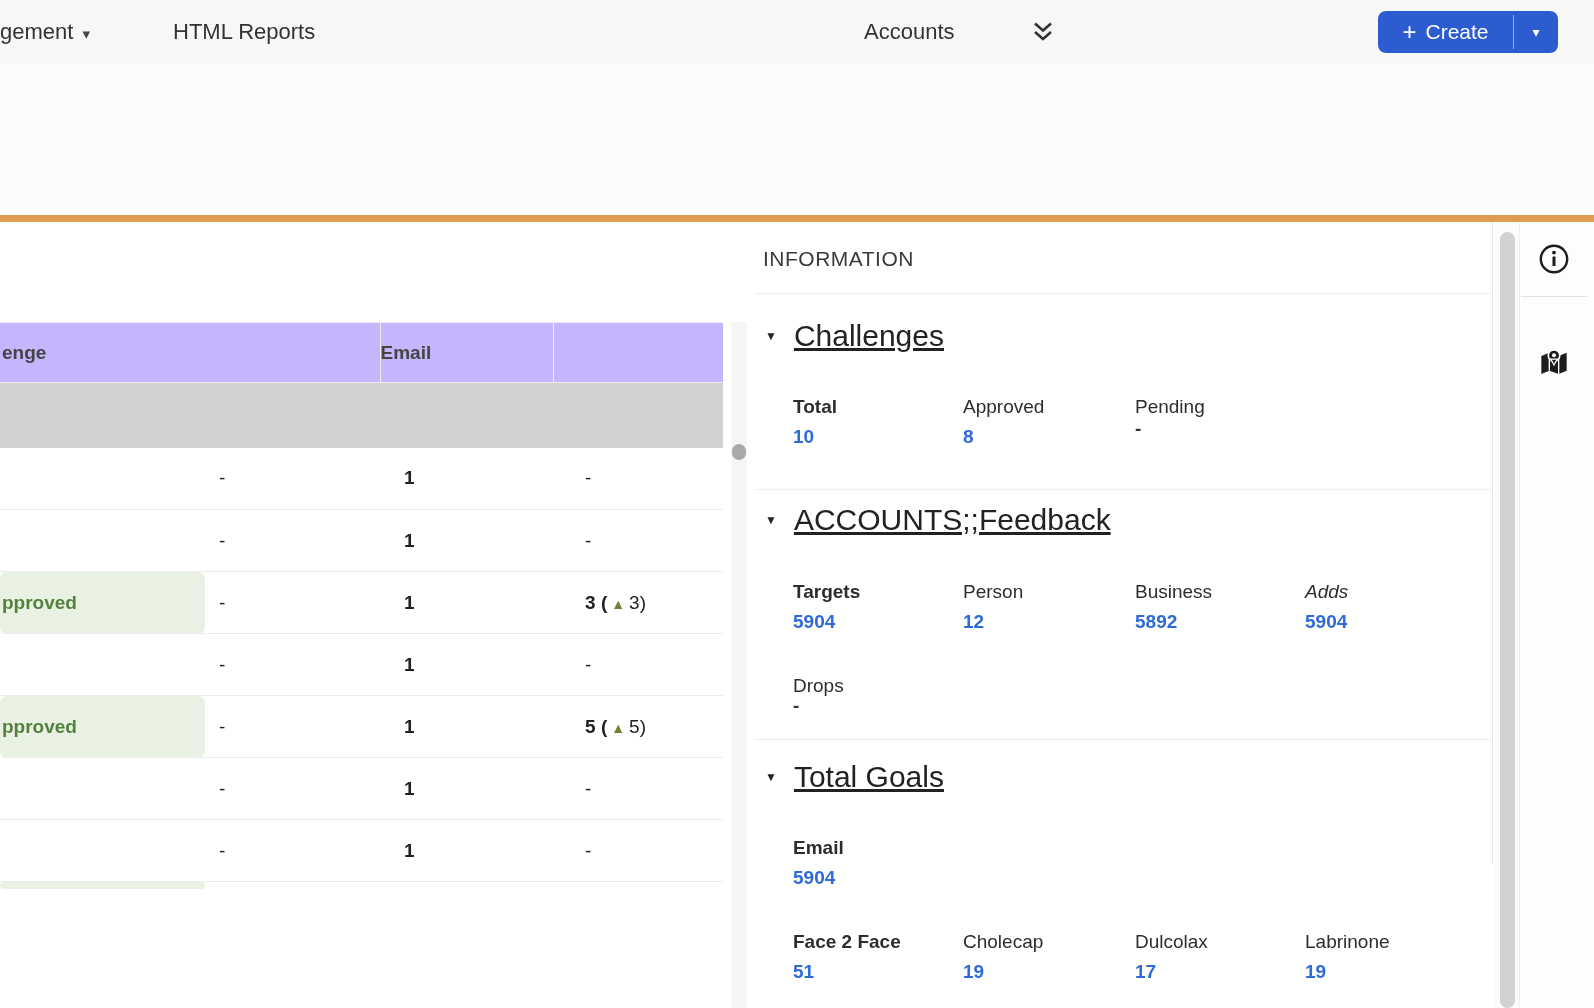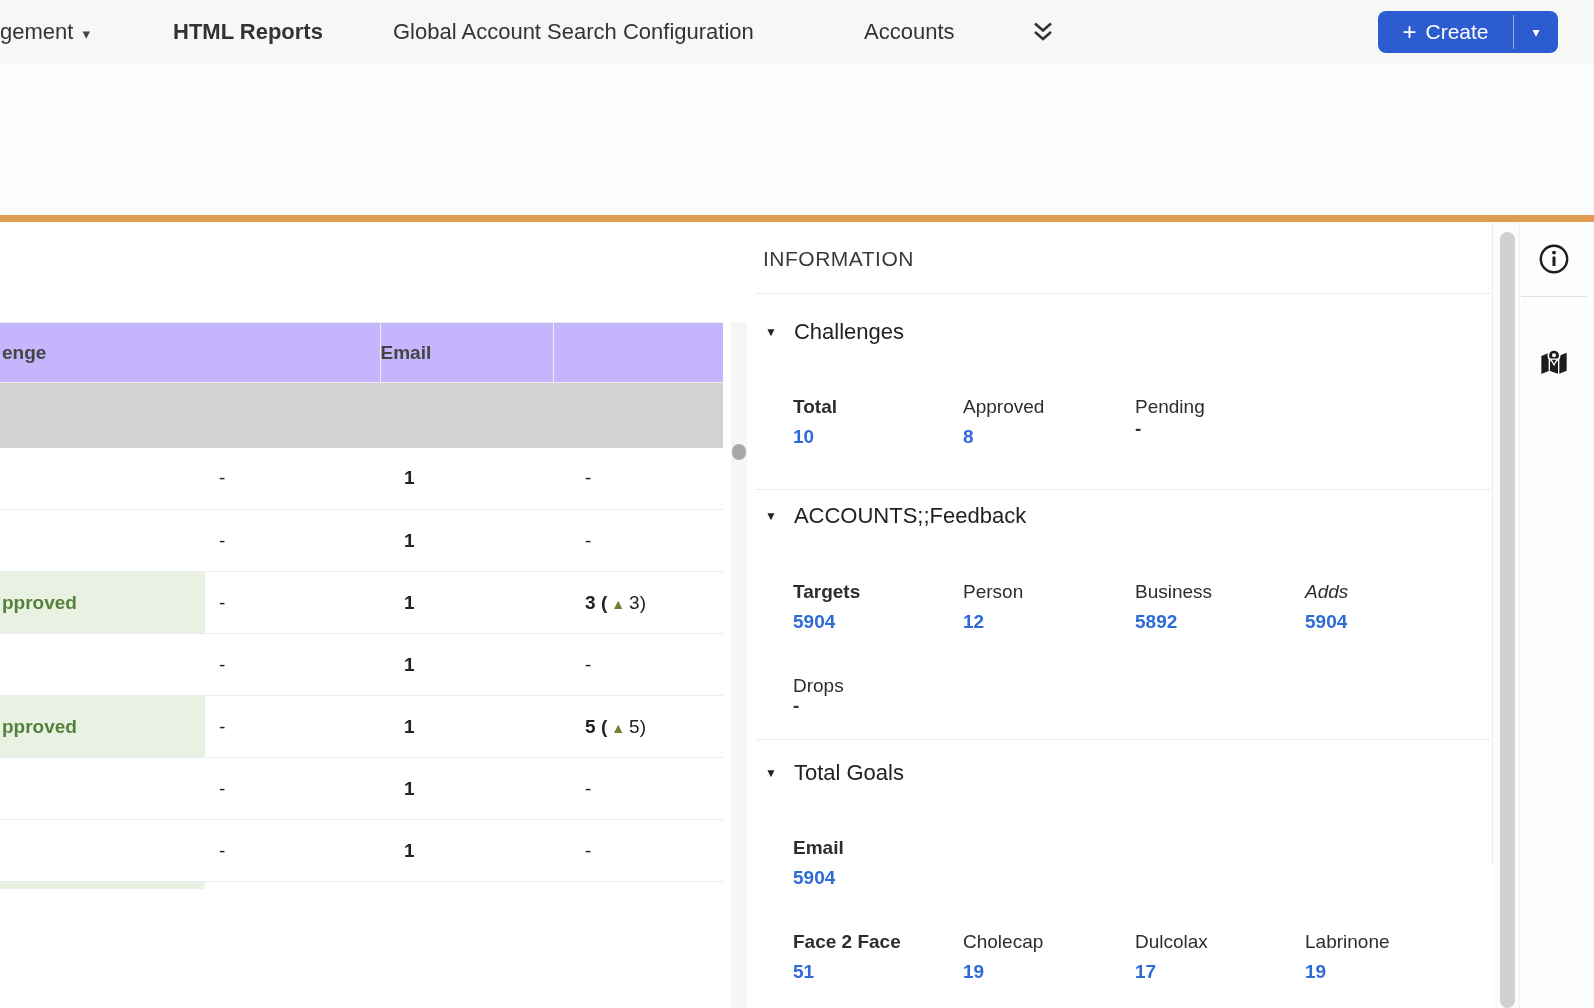--- a/index.html
+++ b/index.html
@@ -42,39 +42,39 @@
   .pad-edge { padding-left:2px; }
   .pad-sm { padding-left:10px; }
   .hdr-goal2 { padding-left:45px; }
   .t-center { text-align:center; }
   tr.gray-row td { height:65px; background:#d2d2d2; }
   tr.data-row td { height:62px; border-bottom:1px solid #ececec; color:#222; }
   td.cell-status { padding-left:2px; font-weight:bold; }
   td.cell-reason { padding-left:14px; }
   td.cell-goal1 { padding-left:24px; font-weight:bold; }
   td.cell-goal2 { padding-left:32px; }
-  tr.row-approved td.cell-status { background:#e9f2e2; color:#53813c; }
+  tr.row-approved td.cell-status { background:#e9f2e2; color:#53813c;border-radius:7px; }
   tr.row-rejected td.cell-status { background:#f1c6c7; color:#bf3430; }
   tr.partial-row td { height:7px; border-bottom:none; }
   tr.partial-row td.cell-status { background:#e9f2e2; }
   .g2-num { font-weight:bold; }
   .g2-paren { font-weight:bold; }
   .tri-up { color:#6f8132; font-size:14px; padding:0 4px; }
 
   
   .tbl-scroll-track { position:absolute; left:731px; top:322px; width:16px; height:686px; background:#f6f6f6; }
   .tbl-scroll-thumb { position:absolute; left:732px; top:444px; width:14px; height:16px; border-radius:8px; background:#a9a9a9; cursor:pointer; }
 
   
   .info-panel { position:absolute; left:755px; top:222px; width:738px; height:642px; background:#fff; border-right:1px solid #eaeaea; }
   .info-title { position:absolute; left:8px; top:25px; font-size:21px; letter-spacing:.5px; color:#3a3a3a; }
   .divider { position:absolute; left:0; width:736px; height:1px; background:#ededed; }
   .sec-hdr { position:absolute; display:flex; align-items:center; gap:17px; cursor:pointer; }
   .sec-tri { font-size:12px; color:#222; }
-  .sec-title { font-size:22px; color:#222; }
+  .sec-title { font-size:30px; color:#222;text-decoration:underline; }
   .stat-label { position:absolute; font-size:19px; color:#2d2d2d; white-space:nowrap;margin-top:8px; }
   .stat-label.bold { font-weight:bold; }
   .stat-value { position:absolute; font-size:19px; font-weight:bold; color:#2f6bd8; cursor:pointer; white-space:nowrap; }
   .stat-value.plain { color:#333; font-weight:bold; cursor:default; }
   .colx0 { left:38px; } .colx1 { left:208px; } .colx2 { left:380px; } .colx3 { left:550px; }
 
   
   .panel-scroll-zone { position:absolute; left:1494px; top:222px; width:26px; height:786px; background:#fcfcfc; border-right:1px solid #efefef; }
   .panel-scroll-thumb { position:absolute; left:1500px; top:232px; width:15px; height:776px; border-radius:8px; background:#cfd1d2; cursor:pointer; }
 
@@ -88,25 +88,22 @@
 
 <div class="app">
 
   <div class="top-strip"></div>
   <div class="top-strip-red"></div>
 
   <div class="navbar">
     <div class="nav-item" style="left:0;">
       <span>gement</span><span class="nav-caret">▾</span>
     </div>
-    <div class="nav-item" style="left:173px;font-weight:bold;">
+    <div class="nav-item" style="left:173px;">
       <span>HTML Reports</span>
-    </div>
-    <div class="nav-item" style="left:393px;">
-      <span>Global Account Search Configuration</span>
     </div>
     <div class="nav-item" style="left:864px;">
       <span>Accounts</span>
     </div>
     <div class="nav-chevrons">
       <svg width="26" height="22" viewBox="0 0 26 22">
         <path d="M5 2.5 L13 9.5 L21 2.5" stroke="#333" stroke-width="2.6" fill="none"></path>
         <path d="M5 11 L13 18 L21 11" stroke="#333" stroke-width="2.6" fill="none"></path>
       </svg>
     </div>

